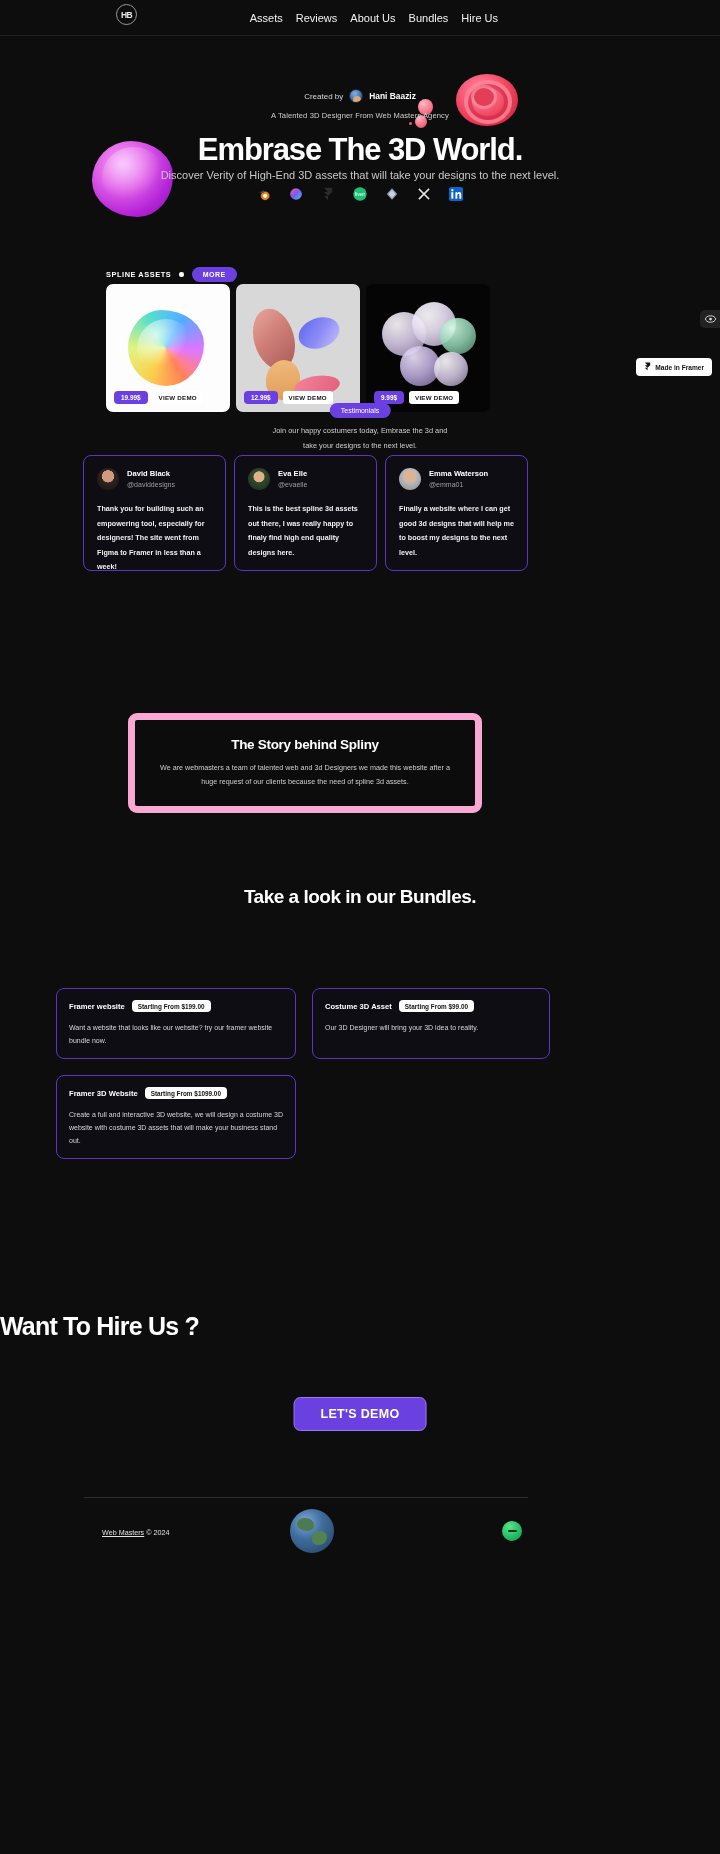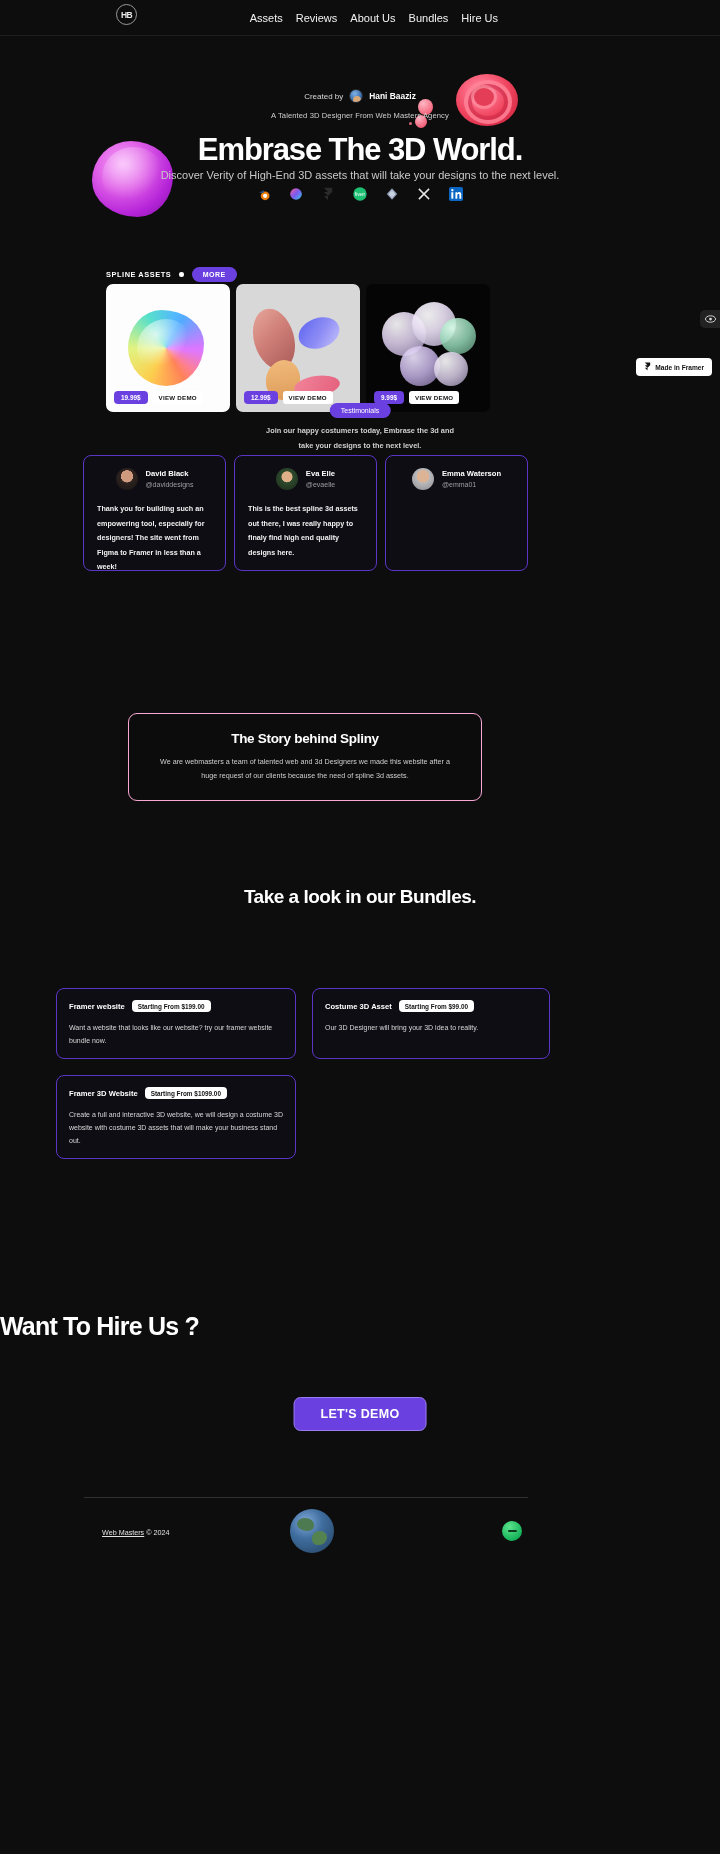--- a/index.html
+++ b/index.html
@@ -170,46 +170,46 @@
 
   
   .testi { position:relative; }
   .pill {
     position:absolute; left:50%; transform:translateX(-50%);
     background:#6b40e0; color:#fff; font-size:7px; font-weight:500;
     padding:4px 11px; border-radius:9px;
   }
   .testi-sub {
     position:absolute; left:0; right:0; text-align:center;
-    font-size:7.4px; color:#cfcfcf; line-height:15px;font-weight:bold;
+    font-size:7.4px; color:#cfcfcf; line-height:15px;
   }
   .tcards { position:absolute; left:83px; display:flex; gap:8px; }
   .tcard {
     width:143px; height:116px; border:1px solid #5b36c4; border-radius:8px;
     background:#0f0d14; padding:12px 13px; position:relative;
   }
-  .thead { display:flex; align-items:center; gap:8px;justify-content:center; }
+  .thead { display:flex; align-items:center; gap:8px; }
   .tav {
     width:22px; height:22px; border-radius:50%; flex:none;
     background:#3b3b3b; position:relative; overflow:hidden;
   }
   .tav.a1{background:radial-gradient(circle at 50% 38%,#cf9a7d 0 34%,#2e2420 36%,#171314 100%);}
   .tav.a2{background:radial-gradient(circle at 50% 40%,#e0b089 0 30%,#2d4a2c 34%,#1b2a1b 100%);}
   .tav.a3{background:radial-gradient(circle at 50% 38%,#dcb395 0 34%,#b9b9bc 38%,#8c8c90 100%);}
   .tname { font-size:7.6px; font-weight:700; color:#fff; line-height:11px; }
   .thandle { font-size:7px; color:#9e9e9e; line-height:11px; }
   .tbody {
     margin-top:12px; font-size:7.2px; font-weight:700;
     line-height:14.5px; color:#f0f0f0;
   }
 
   
   .story {
-    position:absolute; left:128px; width:354px; height:88px;
-    border:1px solid #f9a8d4; border-radius:9px; background:#0c0c0c;
+    position:absolute; left:128px; width:354px; height:100px;
+    border:7px solid #f9a8d4; border-radius:9px; background:#0c0c0c;
     display:flex; flex-direction:column; align-items:center; justify-content:center;
   }
   .story h2 { font-size:13.5px; font-weight:700; letter-spacing:-.3px; }
   .story p {
     margin-top:9px; font-size:7.2px; color:#cfcfcf; text-align:center;
     line-height:14px; max-width:290px;
   }
 
   
   .bundles-title {
@@ -444,20 +444,21 @@
     </div>
 
     <div class="tcard">
       <div class="thead">
         <span class="tav a3"></span>
         <span>
           <span class="tname" style="display:block">Emma Waterson</span>
           <span class="thandle" style="display:block">@emma01</span>
         </span>
       </div>
+      <div class="tbody">Finally a website where I can get good 3d designs that will help me to boost my designs to the next level.</div>
     </div>
   </div>
 </div>
 
 <div class="story" style="top:713px;">
   <h2>The Story behind Spliny</h2>
   <p>We are webmasters a team of talented web and 3d Designers we made this website after a huge request of our clients because the need of spline 3d assets.</p>
 </div>
 
 <div class="bundles-title" style="top:886px;">Take a look in our Bundles.</div>

